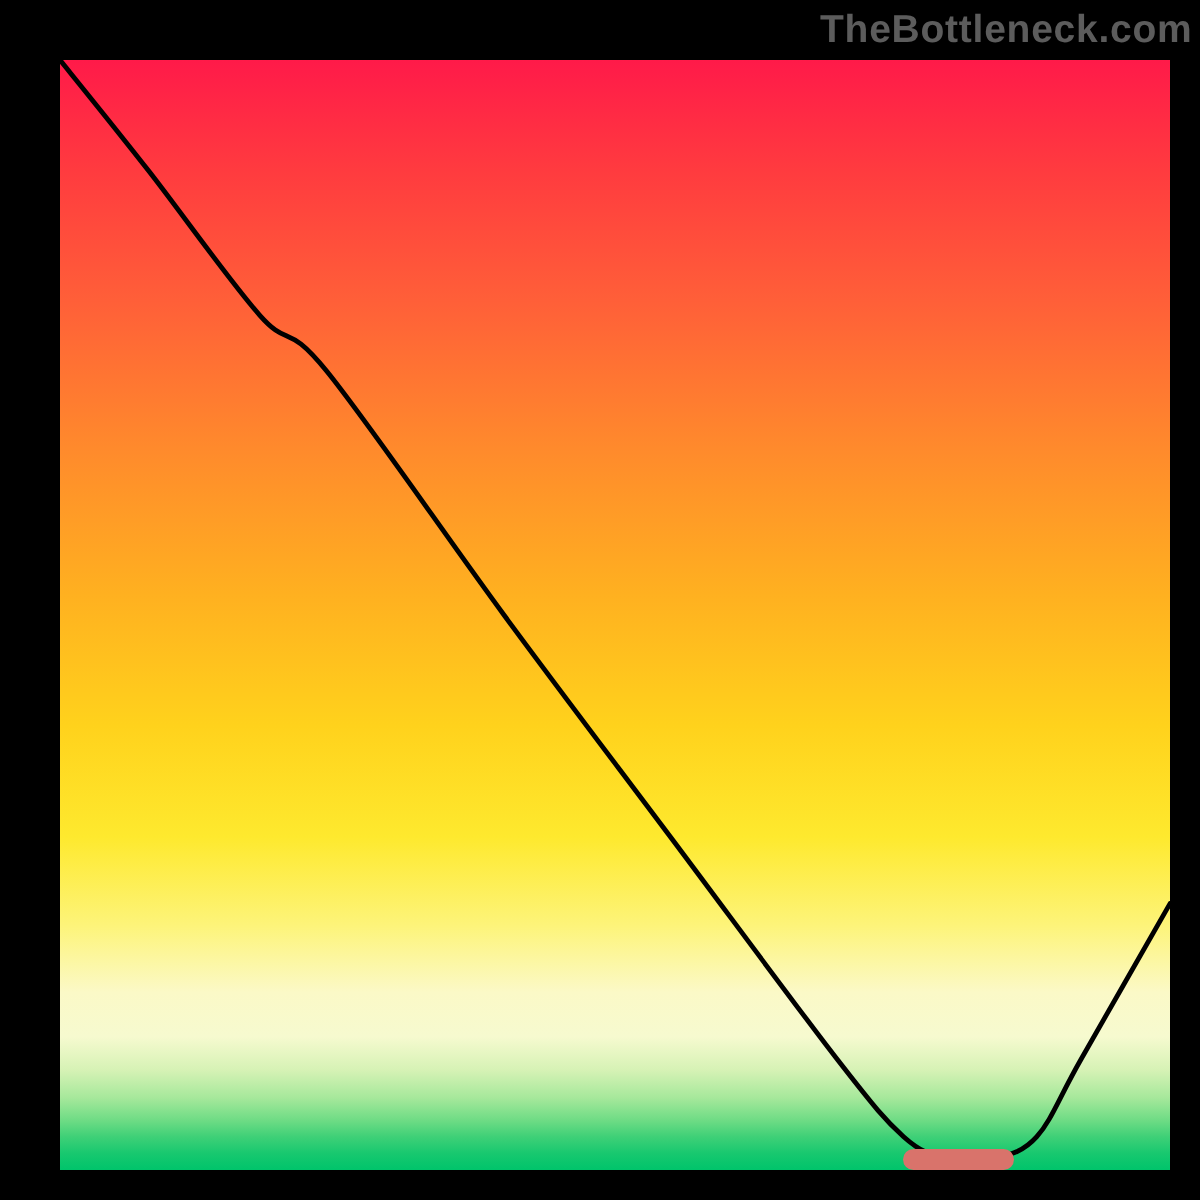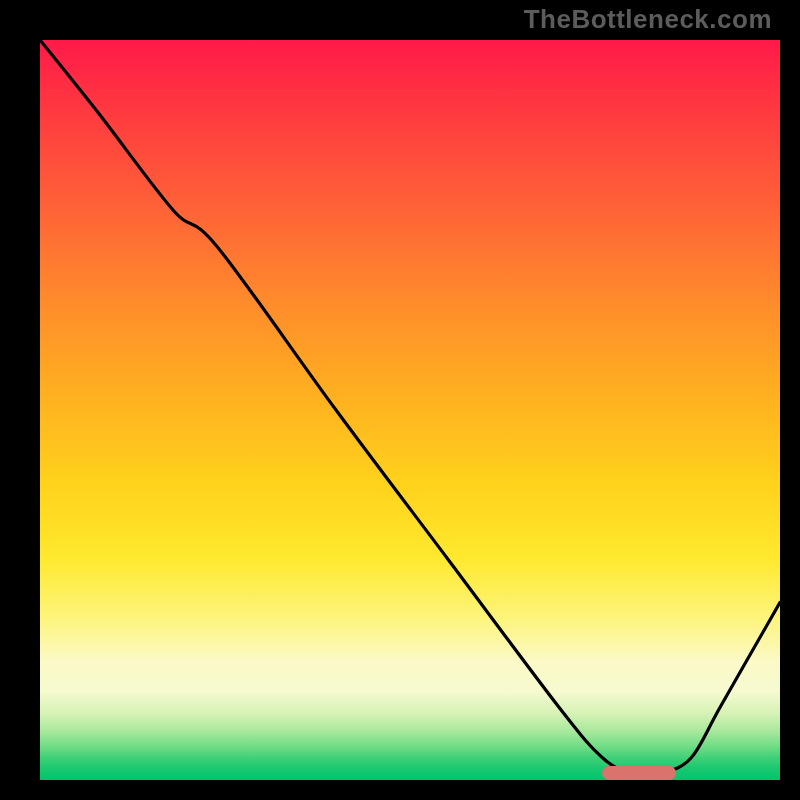--- a/index.html
+++ b/index.html
@@ -13,21 +13,21 @@
   }
   .frame {
     position: relative;
     width: 800px;
     height: 800px;
     background: #000;
   }
   .watermark {
     position: absolute;
     top: 4px;
-    right: 28px;
+    right: 5px;
     color: #5c5c5c;
     font-size: 26px;
     font-weight: 600;
     letter-spacing: 0.5px;
     user-select: none;
   }
   .plot-area {
     position: absolute;
     left: 40px;
     top: 40px;

